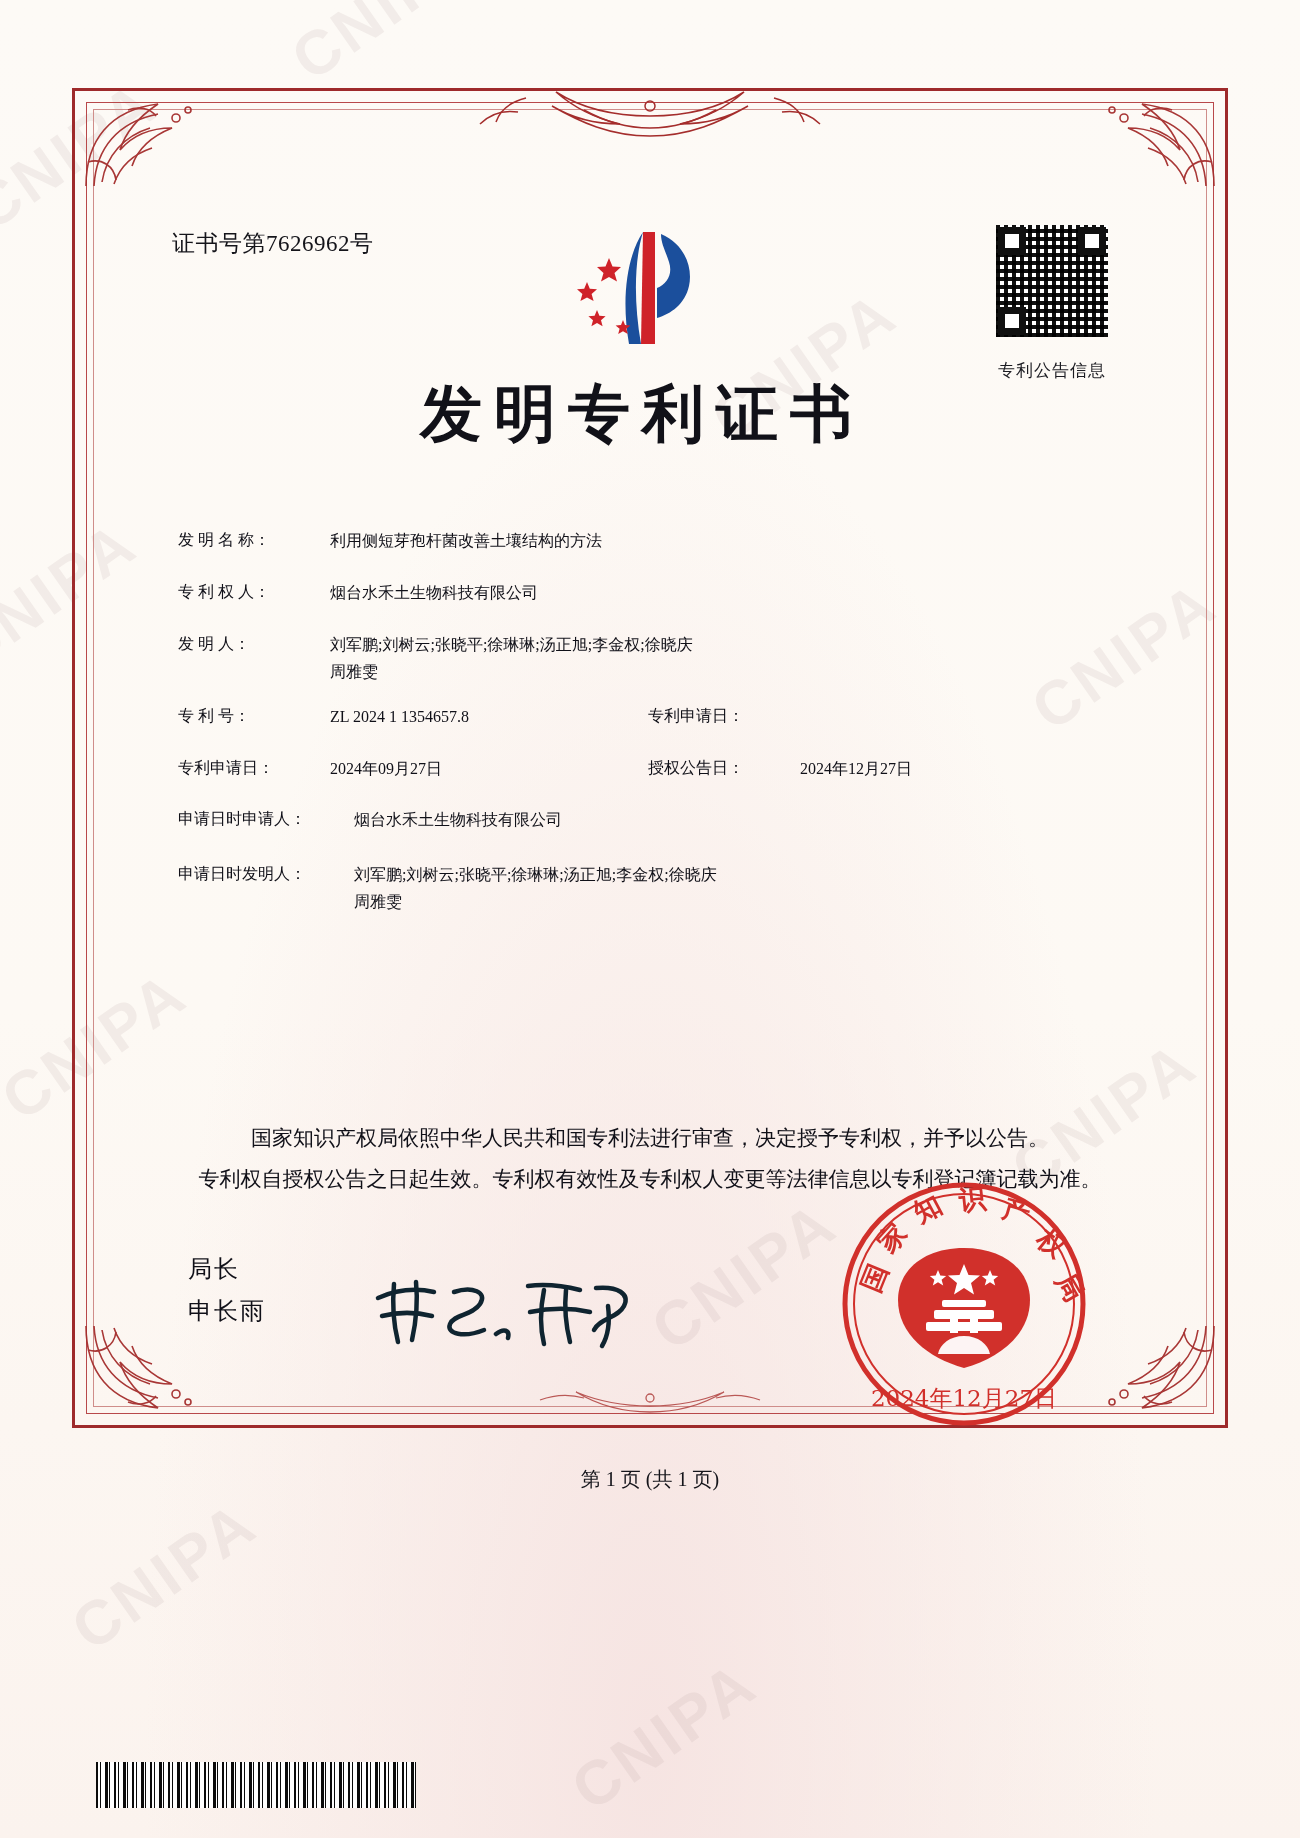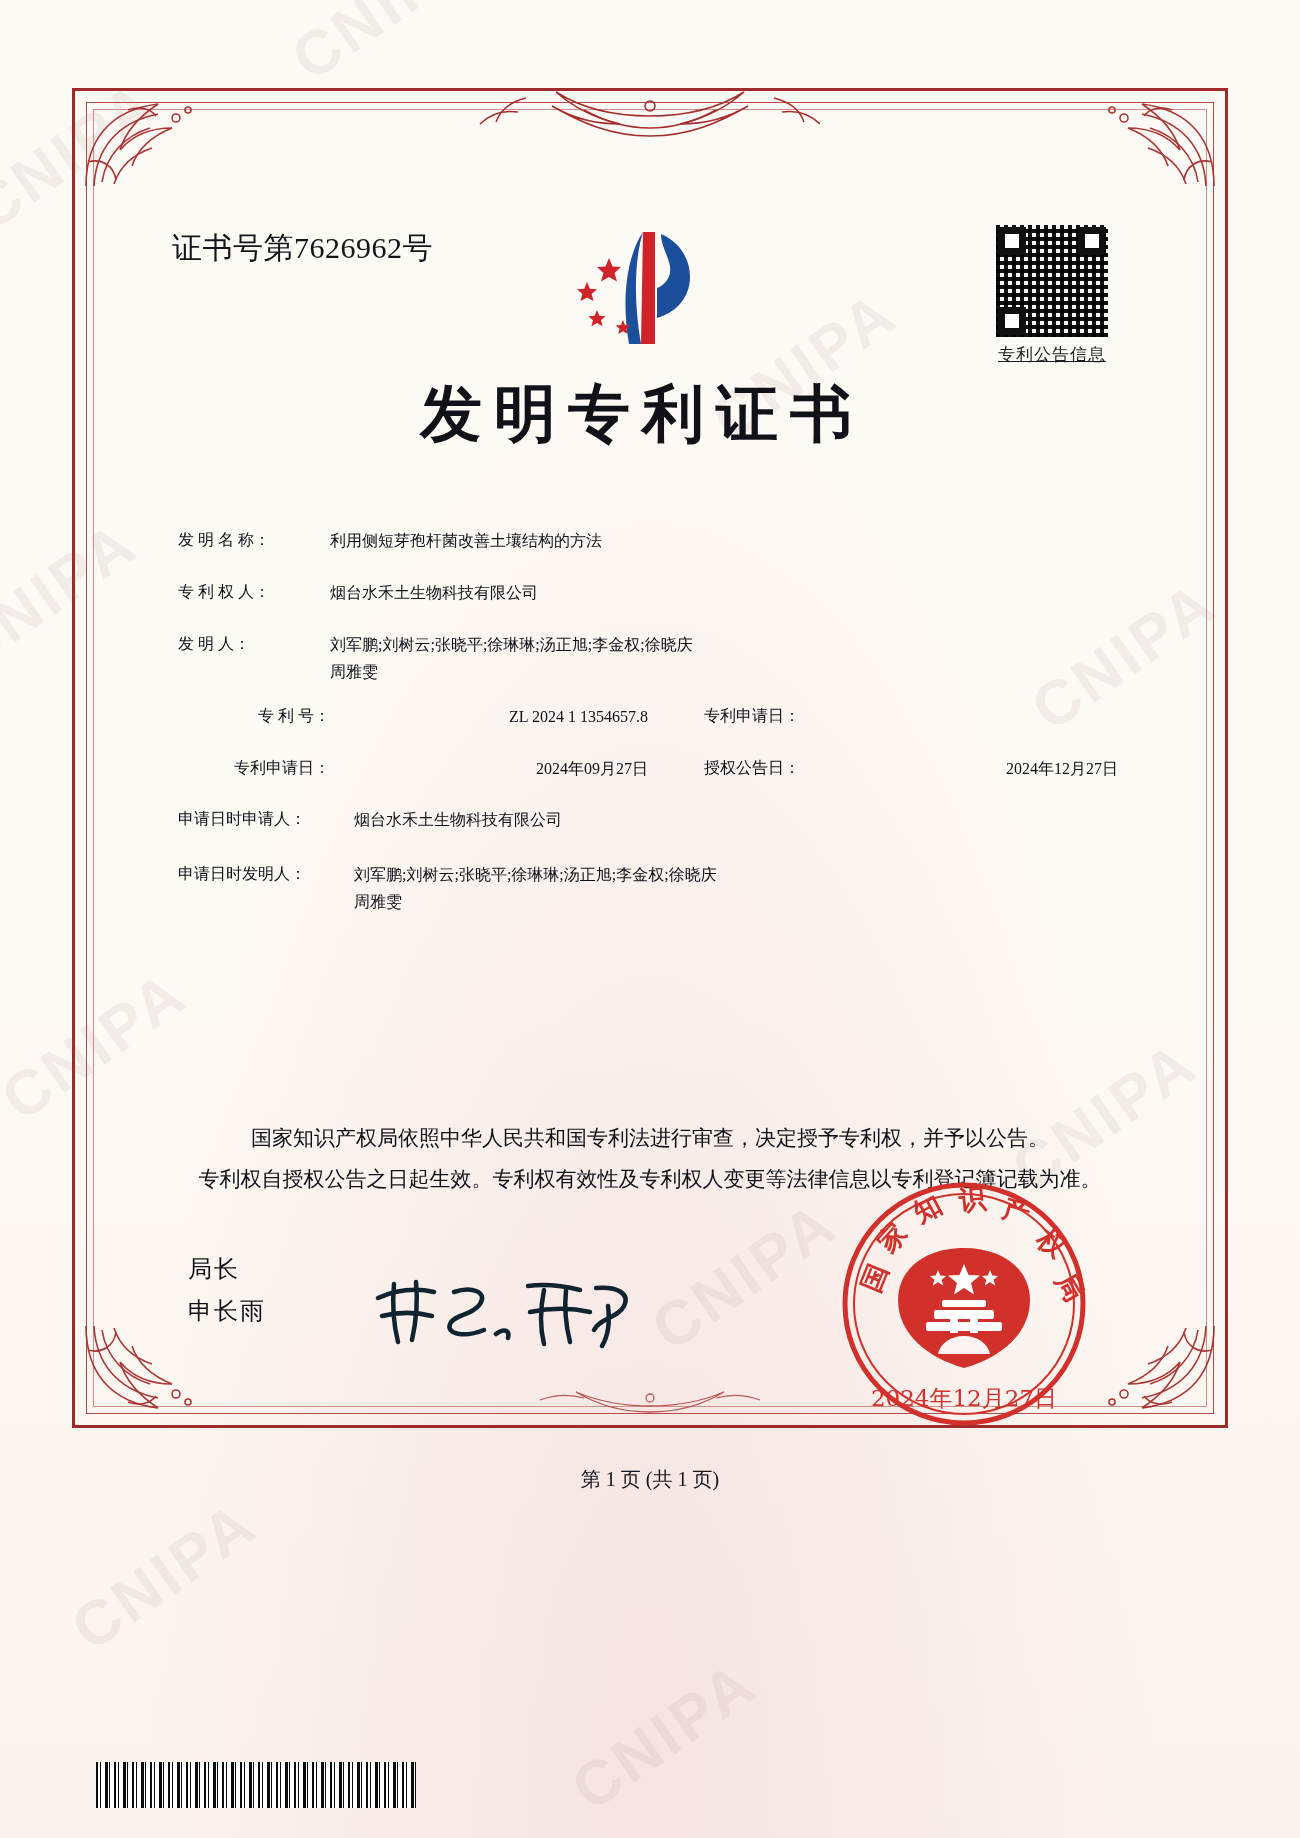--- a/index.html
+++ b/index.html
@@ -101,21 +101,21 @@
     color: #b0403e;
     opacity: 0.85;
   }
   .bottom-flourish svg { width:100%; height:100%; display:block; }
 
   
   .cert-no {
     position: absolute;
     left: 172px;
     top: 228px;
-    font-size: 30px;
+    font-size: 23px;
     color: #14141a;
     letter-spacing: 0.5px;
   }
 
   .logo {
     position: absolute;
     left: 565px;
     top: 228px;
     width: 175px;
     height: 122px;
@@ -145,25 +145,24 @@
     position: absolute;
     width: 28px; height: 28px;
     background: #fff;
     border: 7px solid #101010;
     box-sizing: border-box;
   }
   .qr::before { left: 2px; top: 2px; }
   .qr::after  { right: 2px; top: 2px; }
   .qr > .qr-eye3 { left: 2px; bottom: 2px; }
   .qr-caption {
-    margin-top: 6px;
+    margin-top: 22px;
     font-size: 17px;
     color: #1c1c22;
     letter-spacing: 1px;
-    text-decoration: underline;
   }
 
   .main-title {
     position: absolute;
     left: 0; right: 16px;
     top: 372px;
     text-align: center;
     font-size: 62px;
     font-weight: bold;
     letter-spacing: 12px;
@@ -196,21 +195,20 @@
     flex: 1 1 auto;
     line-height: 1.42;
   }
   .val .cont {
     display: block;
     margin-top: 4px;
   }
   .two-col {
     display: flex;
     align-items: flex-start;
-    text-align: right;
   }
   .col-a { width: 470px; flex: 0 0 470px; display: flex; }
   .col-b { flex: 1 1 auto; display: flex; }
   .lbl-b {
     width: 152px;
     flex: 0 0 152px;
     white-space: nowrap;
   }
 
   

